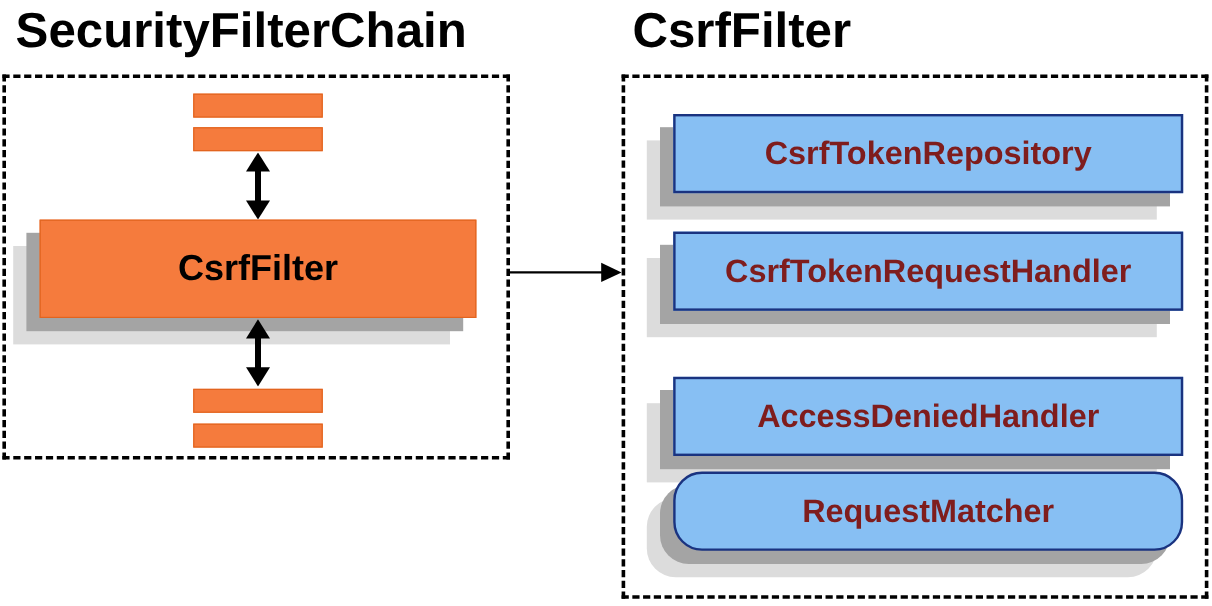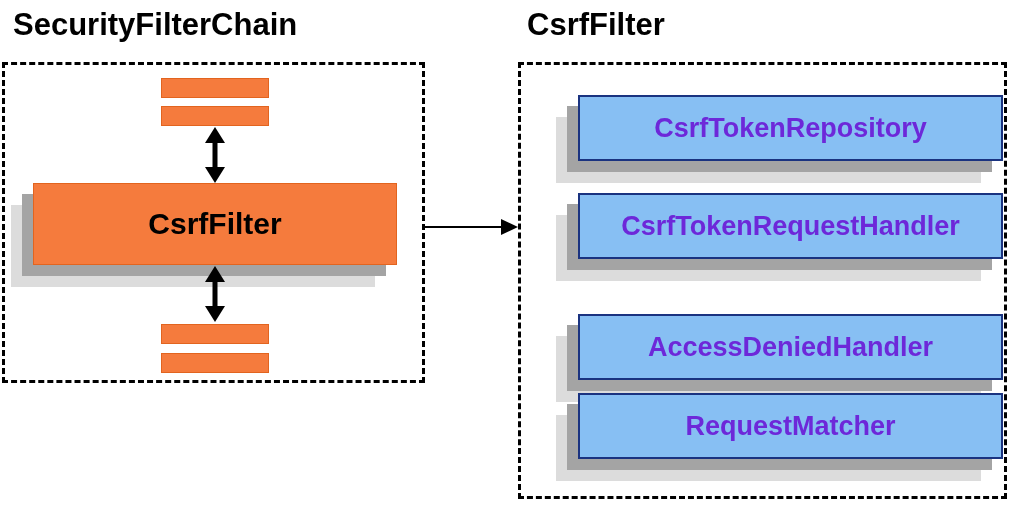--- a/index.html
+++ b/index.html
@@ -11,21 +11,21 @@
     overflow: hidden;
     font-family: "Liberation Sans", sans-serif;
   }
 
   
   .panel-title {
     position: absolute;
     top: 4px;
     height: 42px;
     line-height: 42px;
-    font-size: 31px;
+    font-size: 41px;
     font-weight: bold;
     color: #000000;
     white-space: nowrap;
   }
   .title-left  { left: 13px; }
   .title-right { left: 527px; }
 
   
   .dashed-panel {
     position: absolute;
@@ -57,34 +57,34 @@
     background: #F57B3D;
     border: 1px solid #E2641F;
     box-shadow: -11px 11px 0 #A4A4A4, -22px 22px 0 #DCDCDC;
     display: flex; align-items: center; justify-content: center;
     font-size: 30px; font-weight: bold; color: #000000;
   }
 
   
   .component-box {
     position: absolute;
-    left: 578px;
+    left: 561px;
     width: 425px;
     height: 66px;
     background: #87BFF3;
     border: 2px solid #1A3380;
     box-shadow: -11px 11px 0 #A4A4A4, -22px 22px 0 #DCDCDC;
     display: flex; align-items: center; justify-content: center;
-    font-size: 27px; font-weight: bold; color: #6d28d9;
+    font-size: 27px; font-weight: bold; color: #7f1d1d;
     white-space: nowrap;
   }
   .comp-1 { top: 95px;  }
   .comp-2 { top: 193px; text-align: center; }
   .comp-3 { top: 294px; margin-top: 20px; }
-  .comp-4 { top: 393px; }
+  .comp-4 { top: 393px; border-radius: 24px; }
 
   
   .v-arrow { position: absolute; left: 200px; width: 30px; height: 56px; }
   .v-arrow-top    { top: 127px; }
   .v-arrow-bottom { top: 266px; }
   .h-arrow { position: absolute; left: 424px; top: 217px; width: 94px; height: 20px; }
 </style>
 </head>
 <body>
 

